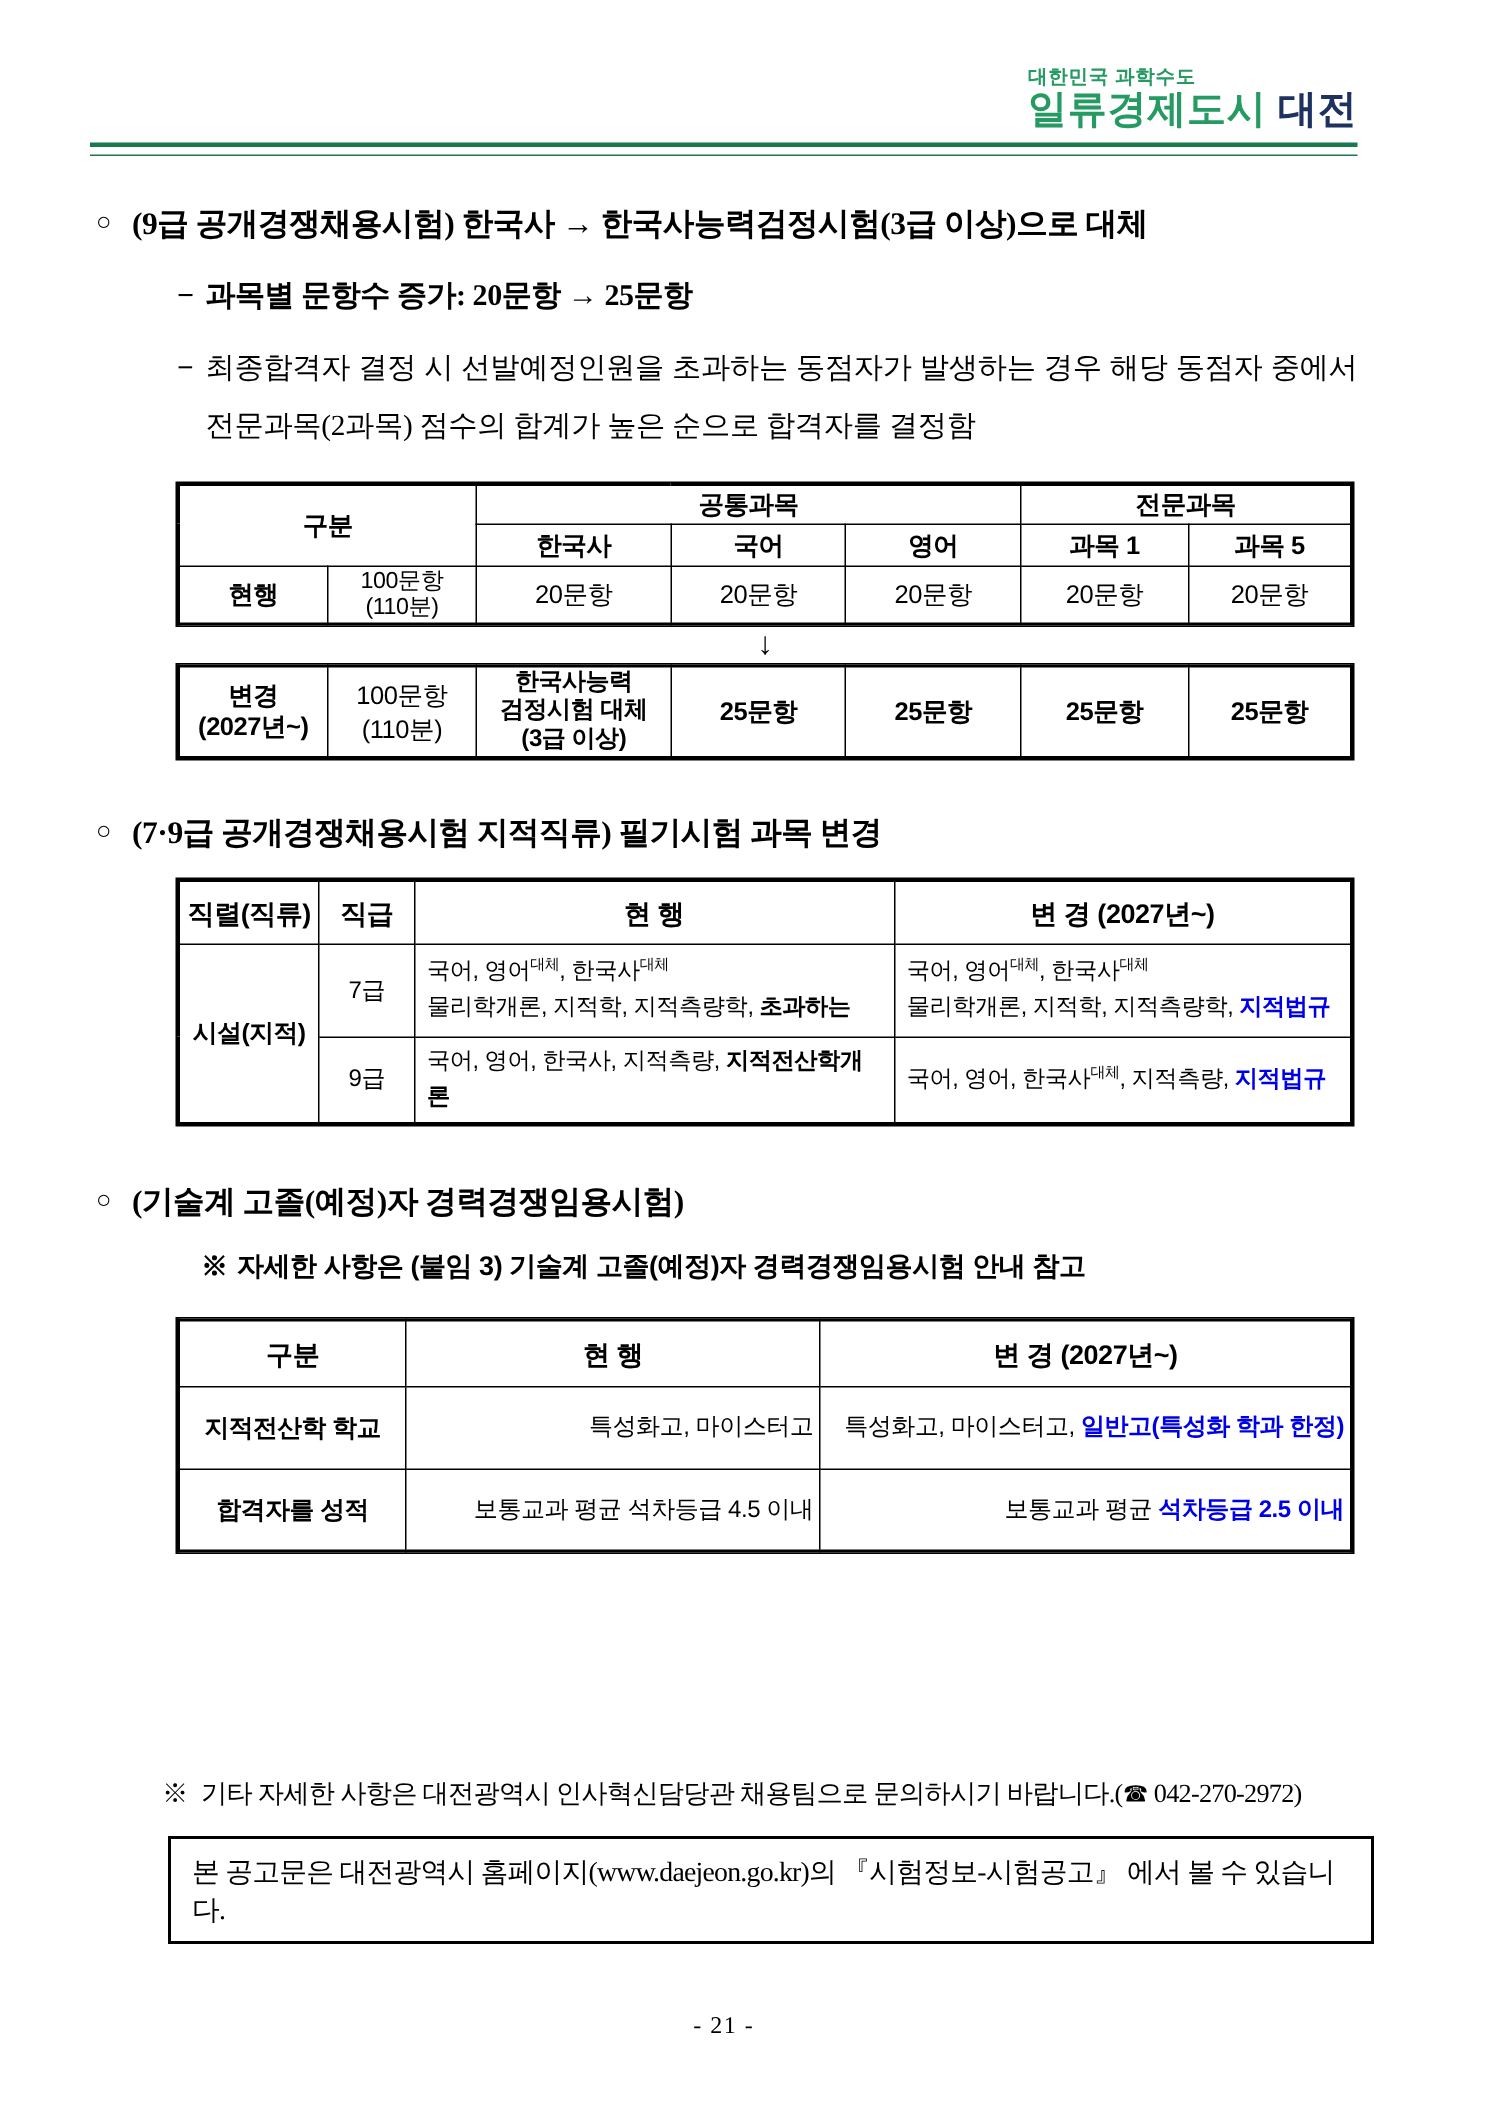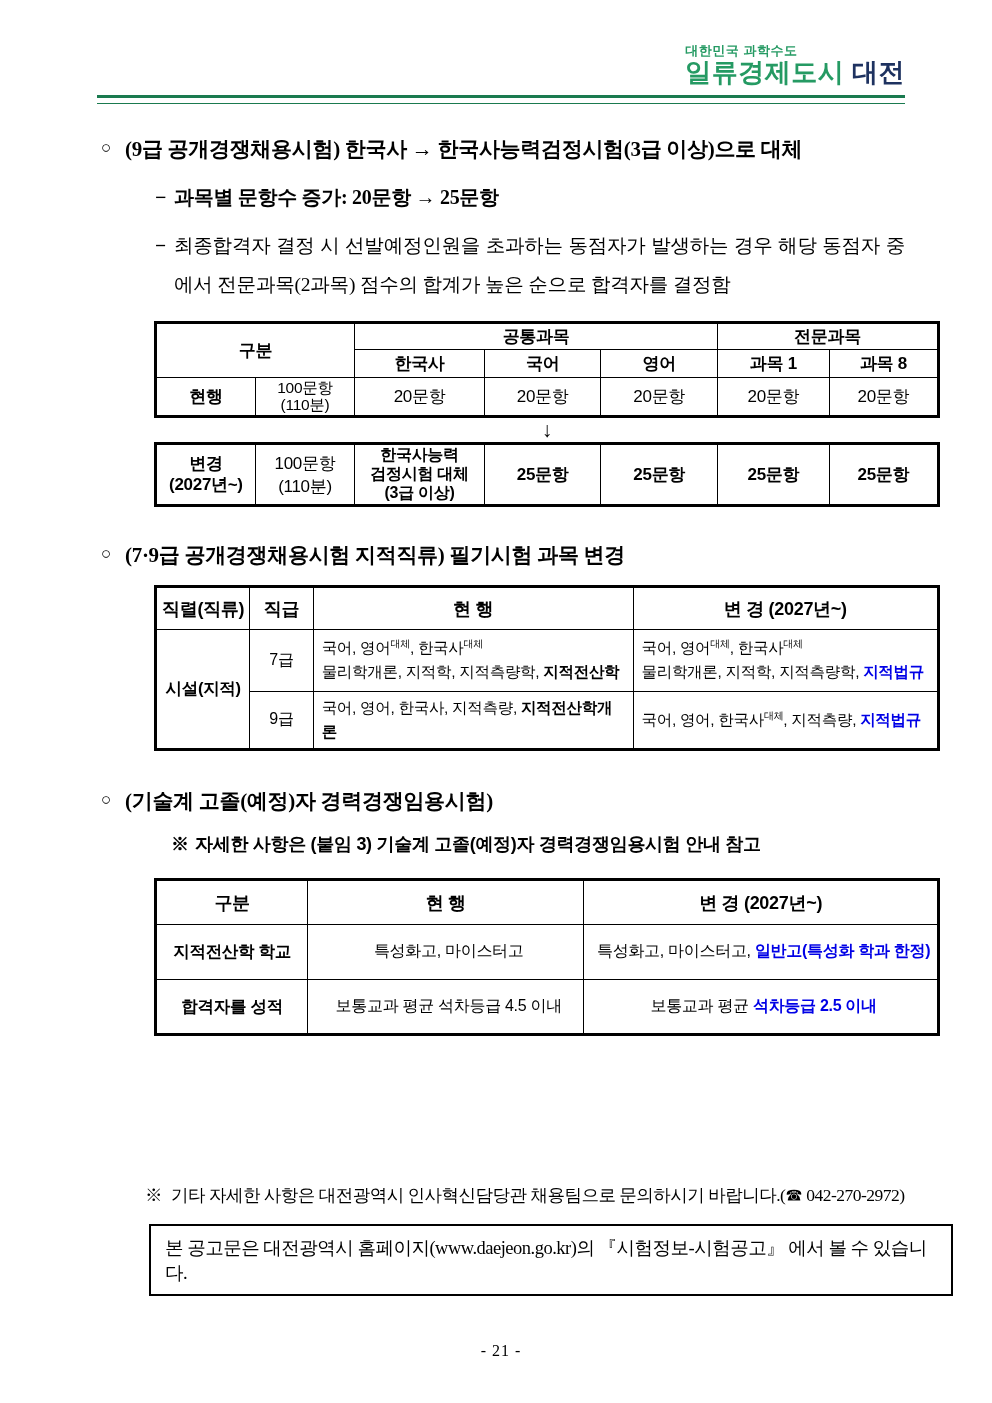--- a/index.html
+++ b/index.html
@@ -1,20 +1,20 @@
 <!DOCTYPE html>
 <html lang="ko" style="--brand-green: #259a63; --city-navy: #1e3260; --rule-green: #1a7a4f; --accent-blue: #0000e6;"><head>
 <meta charset="utf-8">
 <style>
   * { margin:0; padding:0; box-sizing:border-box; }
   html,body { background:#ffffff; }
   .page {
     width:992px; height:1403px; background:#fff; color:#000;
     font-family:"Liberation Serif", serif;
-    position:relative; overflow:hidden; margin:0 auto;padding-left:37px;
+    position:relative; overflow:hidden; margin:0 auto;
   }
   
   .masthead { padding:44px 87px 0 60px; }
   .logo-wrap { display:flex; justify-content:flex-end; }
   .logo { text-align:left; font-family:"Liberation Sans", sans-serif; }
   .logo-tagline { font-size:13px; font-weight:700; color:var(--brand-green,#259a63); letter-spacing:.5px; line-height:1.1; }
   .logo-main { font-size:26px; font-weight:800; letter-spacing:.5px; line-height:1.15; }
   .logo-green { color:var(--brand-green,#259a63); }
   .logo-navy  { color:var(--city-navy,#1e3260); }
   .rule-thick { height:3px; background:var(--rule-green,#1a7a4f); margin-top:7px; }
@@ -69,21 +69,21 @@
   .t2 .group { font-weight:700; font-size:16.5px; }
   .t2 .grade { font-weight:400; height:62px; }
   .t2 tr.r9 .grade { height:48px; }
   .t2 .subjects { text-align:left; padding:4px 8px; font-size:15.5px; line-height:1.55; }
 
   
   .t3 { margin-top:22px; }
   .t3 th { height:44px; font-size:18px; font-weight:700; border-bottom:2.5px solid #000; }
   .t3 td { height:55px; font-size:16px; }
   .t3 .lbl { font-weight:700; font-size:16.5px; }
-  .t3 .val { text-align:center; padding-left:10px; }
+  .t3 .val { text-align:right; padding-left:10px; }
 
   
   .footer-note { display:flex; margin-top:148px; font-size:17.5px; font-weight:400; letter-spacing:-0.5px; line-height:1.4; }
   .footer-note .marker { flex:0 0 26px; margin-left:48px; }
   .notice-box {
     width:804px; margin-left:52px; margin-top:16px;
     border:2.5px solid #000; padding:9px 14px;
     font-size:18.5px; letter-spacing:-0.5px;
   }
   .page-number { text-align:center; margin-top:46px; font-size:16px; letter-spacing:1px; }
@@ -136,21 +136,21 @@
         <tr class="row-h1">
           <th colspan="2" rowspan="2">구분</th>
           <th colspan="3">공통과목</th>
           <th colspan="2">전문과목</th>
         </tr>
         <tr class="row-h2">
           <th>한국사</th>
           <th>국어</th>
           <th>영어</th>
           <th>과목 1</th>
-          <th>과목 8</th>
+          <th>과목 5</th>
         </tr>
         <tr class="row-data">
           <td class="lbl">현행</td>
           <td class="total ml">100문항
 (110분)</td>
           <td>20문항</td>
           <td>20문항</td>
           <td>20문항</td>
           <td>20문항</td>
           <td>20문항</td>
@@ -204,21 +204,21 @@
           <th>직렬(직류)</th>
           <th>직급</th>
           <th>현 행</th>
           <th>변 경 (2027년~)</th>
         </tr>
         <tr>
           <td rowspan="2" class="group">시설(지적)</td>
           <td class="grade">7급</td>
           <td class="subjects">
               <div><span>국어, 영어</span><sup class="r-sup">대체</sup><span>, 한국사</span><sup class="r-sup">대체</sup></div>
-              <div><span>물리학개론, 지적학, 지적측량학, </span><span class="r-b">지적전산학</span></div>
+              <div><span>물리학개론, 지적학, 지적측량학, </span><span class="r-b">초과하는</span></div>
             </td>
           <td class="subjects">
               <div><span>국어, 영어</span><sup class="r-sup">대체</sup><span>, 한국사</span><sup class="r-sup">대체</sup></div>
               <div><span>물리학개론, 지적학, 지적측량학, </span><span class="r-bb">지적법규</span></div>
             </td>
         </tr>
         <tr class="r9">
           <td class="grade">9급</td>
           <td class="subjects">
               <div><span>국어, 영어, 한국사, 지적측량, </span><span class="r-b">지적전산학개론</span></div>

